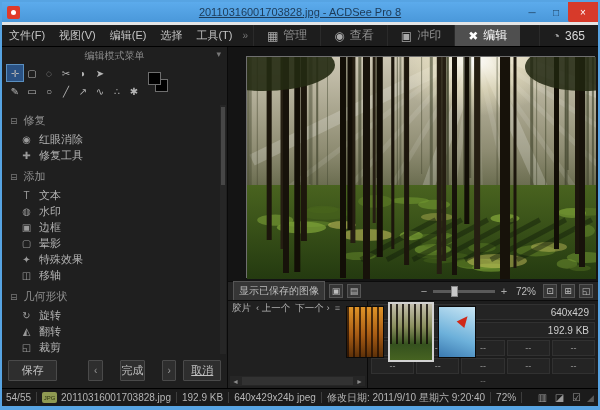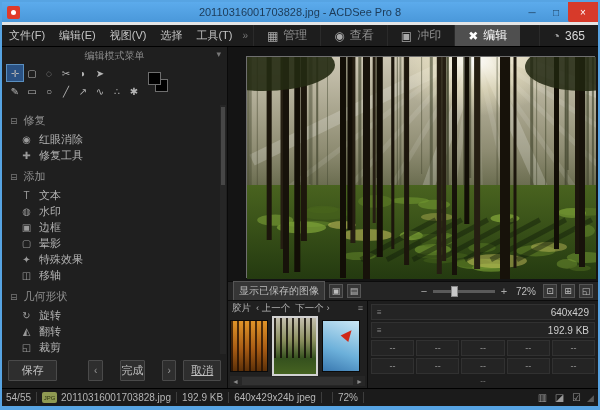--- a/index.html
+++ b/index.html
@@ -9,21 +9,21 @@
     display:flex; flex-direction:column; background:#1f1f1f; }
 
   
   .titlebar { height:20px; background:linear-gradient(#5cabec,#4a98da); display:flex;
     align-items:center; position:relative; flex:0 0 auto; }
   .app-icon { width:13px; height:13px; margin-left:5px; background:#e03a2a; border-radius:2px;
     position:relative; }
   .app-icon:after { content:""; position:absolute; left:4px; top:4px; width:5px; height:5px;
     border-radius:50%; background:#fff; }
   .title-text { position:absolute; left:0; right:0; text-align:center; font-size:11px;
-    color:#1c3a57; }
+    color:#1c3a57;text-decoration:underline; }
   .win-btns { margin-left:auto; display:flex; height:100%; align-items:stretch; }
   .win-btn { width:24px; display:flex; align-items:center; justify-content:center;
     font-size:10px; color:#1c3a57; }
   .win-btn.close { width:30px; background:#d73a2a; color:#fff; border-radius:0 0 0 2px; }
 
   
   .menubar { height:25px; background:#1d1d1d; border-top:3px solid #e5e5e5; border-bottom:1px solid #000;
     display:flex; align-items:stretch; flex:0 0 auto; }
   .menu-item { display:flex; align-items:center; padding:0 7px; font-size:11px; color:#c6c6c6; }
   .menu-overflow { display:flex; align-items:center; color:#777; font-size:10px; padding:0 3px; }
@@ -89,21 +89,21 @@
   .vc-spacer { flex:1; }
   .zoom-minus,.zoom-plus { color:#aaa; font-size:11px; width:10px; text-align:center; }
   .slider { width:62px; height:3px; background:#5a5a5a; position:relative; }
   .slider .handle { position:absolute; left:18px; top:-4px; width:7px; height:11px;
     background:#c9c9c9; border:1px solid #888; }
   .zoom-label { color:#bdbdbd; font-size:10px; width:26px; text-align:center; }
 
   
   .bottom-row { height:88px; display:flex; flex:0 0 auto; border-top:1px solid #0c0c0c; }
   .filmstrip { width:140px; background:#202020; border-right:1px solid #0a0a0a;
-    position:relative; display:flex; flex-direction:column; }
+    position:relative; display:flex; flex-direction:row; }
   .fs-header { height:14px; display:flex; align-items:center; gap:5px; padding:0 4px;
     font-size:9.5px; color:#b0b0b0; white-space:nowrap; }
   .fs-header .menu-ic { margin-left:auto; color:#8a8a8a; font-size:9px; }
   .thumbs { display:flex; align-items:center; gap:4px; padding:1px 2px; height:62px; }
   .thumb { width:38px; height:52px; border:1px solid #0a0a0a; position:relative; overflow:hidden; }
   .thumb.autumn { background:
      repeating-linear-gradient(90deg, rgba(30,12,2,.75) 0 2px, transparent 2px 6px),
      linear-gradient(#e09428 0%, #a85c14 55%, #5c3008 100%); }
   .thumb.selected { width:46px; height:60px; border:2px solid #d2d2d2; background:
      linear-gradient(#c4bfae 0%, #8a8f5e 40%, #35511e 72%, #466321 100%); }
@@ -152,22 +152,22 @@
     <div class="title-text">20110316001703828.jpg - ACDSee Pro 8</div>
     <div class="win-btns">
       <div class="win-btn">─</div>
       <div class="win-btn">□</div>
       <div class="win-btn close">×</div>
     </div>
   </div>
 
   <div class="menubar">
     <div class="menu-item">文件(F)</div>
+    <div class="menu-item">视图(V)</div>
     <div class="menu-item">编辑(E)</div>
-    <div class="menu-item">视图(V)</div>
     <div class="menu-item">选择</div>
     <div class="menu-item">工具(T)</div>
     <div class="menu-overflow">»</div>
     <div class="mode-tabs">
       <div class="mode-tab">
         <span class="glyph">▦</span>
         <span>管理</span>
       </div>
       <div class="mode-tab">
         <span class="glyph">◉</span>
@@ -525,20 +525,21 @@
   <div class="statusbar">
     <span>54/55</span>
     <div class="sep"></div>
     <div class="ft-badge">JPG</div>
     <span>20110316001703828.jpg</span>
     <div class="sep"></div>
     <span>192.9 KB</span>
     <div class="sep"></div>
     <span>640x429x24b jpeg</span>
     <div class="sep"></div>
+    <span>修改日期: 2011/9/10 星期六 9:20:40</span>
     <div class="sep"></div>
     <span>72%</span>
     <div class="sep"></div>
     <div class="sb-right">
       <div class="sb-ic">▥</div>
       <div class="sb-ic">◪</div>
       <div class="sb-ic">☑</div>
       <div class="grip">◢</div>
     </div>
   </div>

